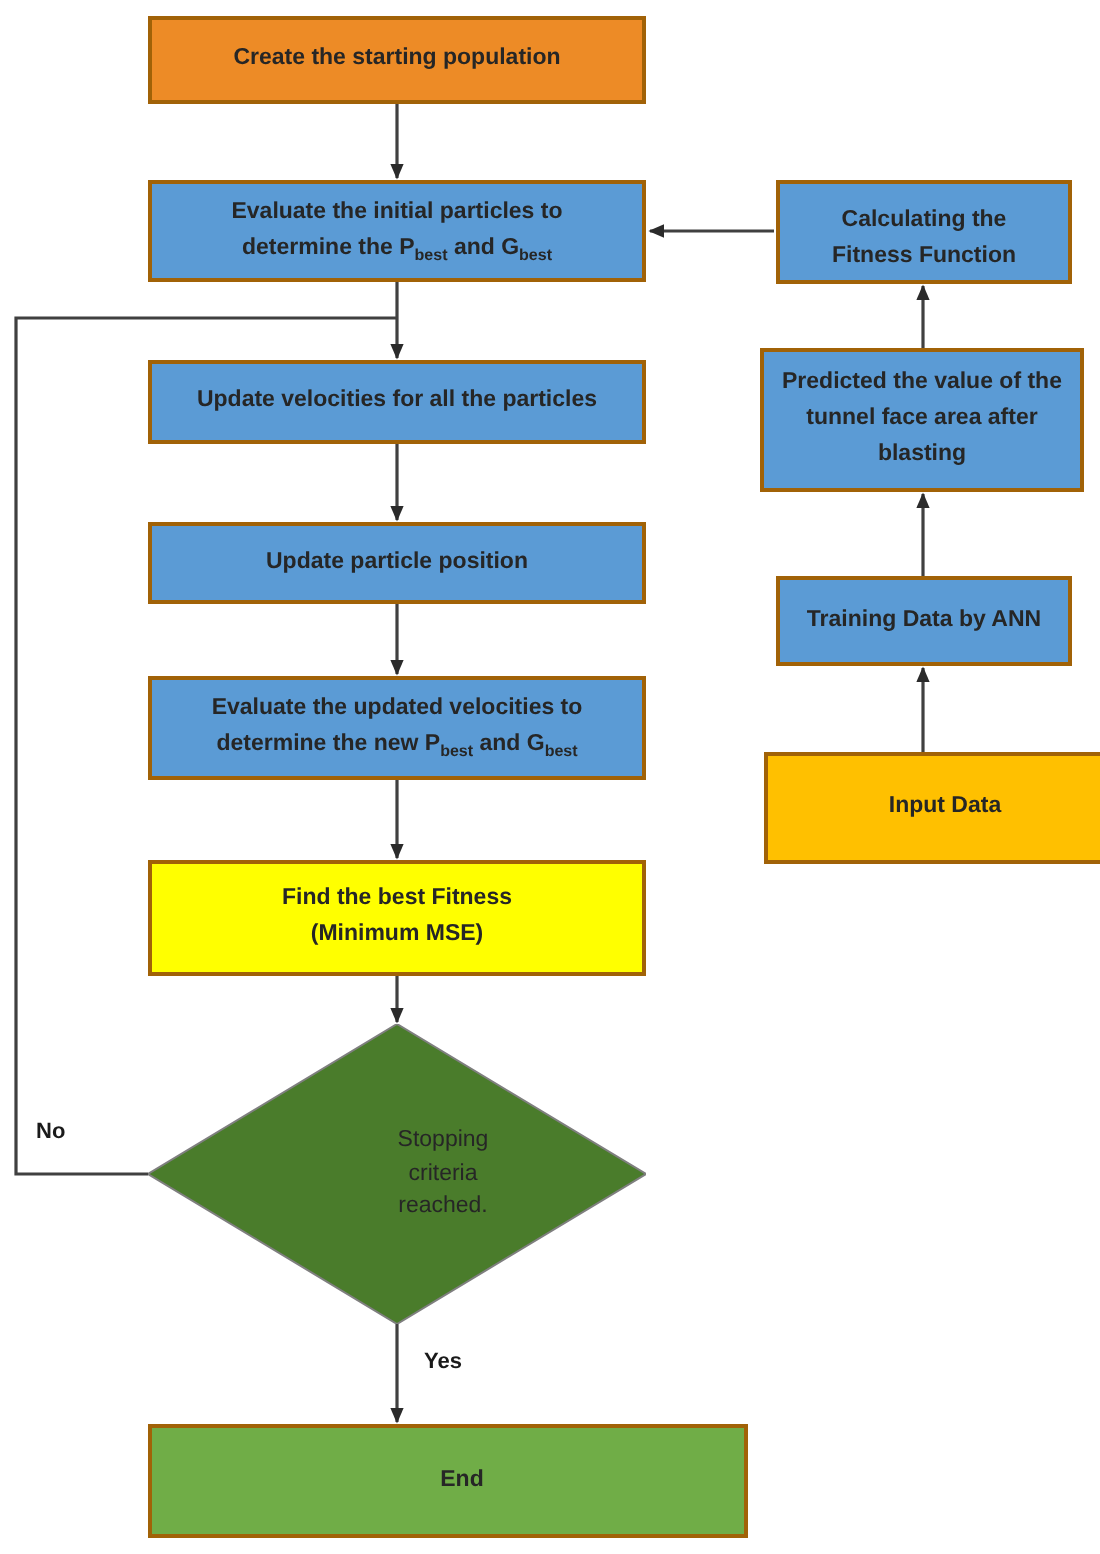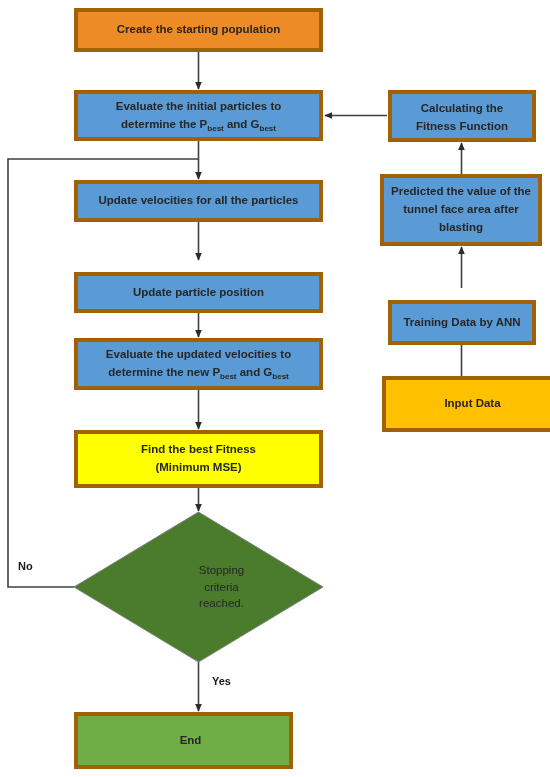--- a/index.html
+++ b/index.html
@@ -21,21 +21,21 @@
     position: absolute;
     left: 0;
     top: 0;
     width: 550px;
     height: 777px;
     pointer-events: none;
   }
   .node {
     position: absolute;
     box-sizing: border-box;
-    border: 4px solid #a16207;
+    border: 2px solid #a16207;
     display: flex;
     align-items: center;
     justify-content: center;
     text-align: center;
     color: #262626;
     font-weight: bold;
     font-size: 11.5px;
     line-height: 1.55;
     padding: 2px 6px;
   }
@@ -48,28 +48,28 @@
     font-size: 8px;
     font-weight: bold;
     vertical-align: baseline;
     position: relative;
     bottom: -3px;
   }
   
   #n-create      { left: 74px;  top: 8px;   width: 249px; height: 44px;  background: #ED8B26; }
   #n-evaluate    { left: 74px;  top: 90px;  width: 249px; height: 51px;  background: #5B9BD5; }
   #n-velocities  { left: 74px;  top: 180px; width: 249px; height: 42px;  background: #5B9BD5; }
-  #n-position    { left: 74px;  top: 272px; width: 249px; height: 41px;  background: #5B9BD5; }
+  #n-position    { left: 74px;  top: 261px; width: 249px; height: 41px;  background: #5B9BD5; }
   #n-evalupd     { left: 74px;  top: 338px; width: 249px; height: 52px;  background: #5B9BD5; }
   #n-fitness     { left: 74px;  top: 430px; width: 249px; height: 58px;  background: #FFFF00; }
-  #n-end         { left: 74px;  top: 712px; width: 219px; height: 57px;  background: #70AD47; padding-left: 20px; }
+  #n-end         { left: 74px;  top: 712px; width: 300px; height: 57px;  background: #70AD47; padding-left: 20px; }
 
   #n-calc        { left: 388px; top: 90px;  width: 148px; height: 52px;  background: #5B9BD5; align-items: flex-end; }
   #n-predict     { left: 380px; top: 174px; width: 162px; height: 72px;  background: #5B9BD5; }
-  #n-training    { left: 388px; top: 288px; width: 148px; height: 45px;  background: #5B9BD5; margin-top: 12px; }
+  #n-training    { left: 388px; top: 288px; width: 148px; height: 45px;  background: #5B9BD5; }
   #n-input       { left: 382px; top: 376px; width: 181px; height: 56px;  background: #FFC000; }
 
   
   #n-decision {
     position: absolute;
     left: 74px;
     top: 512px;
     width: 249px;
     height: 150px;
   }

